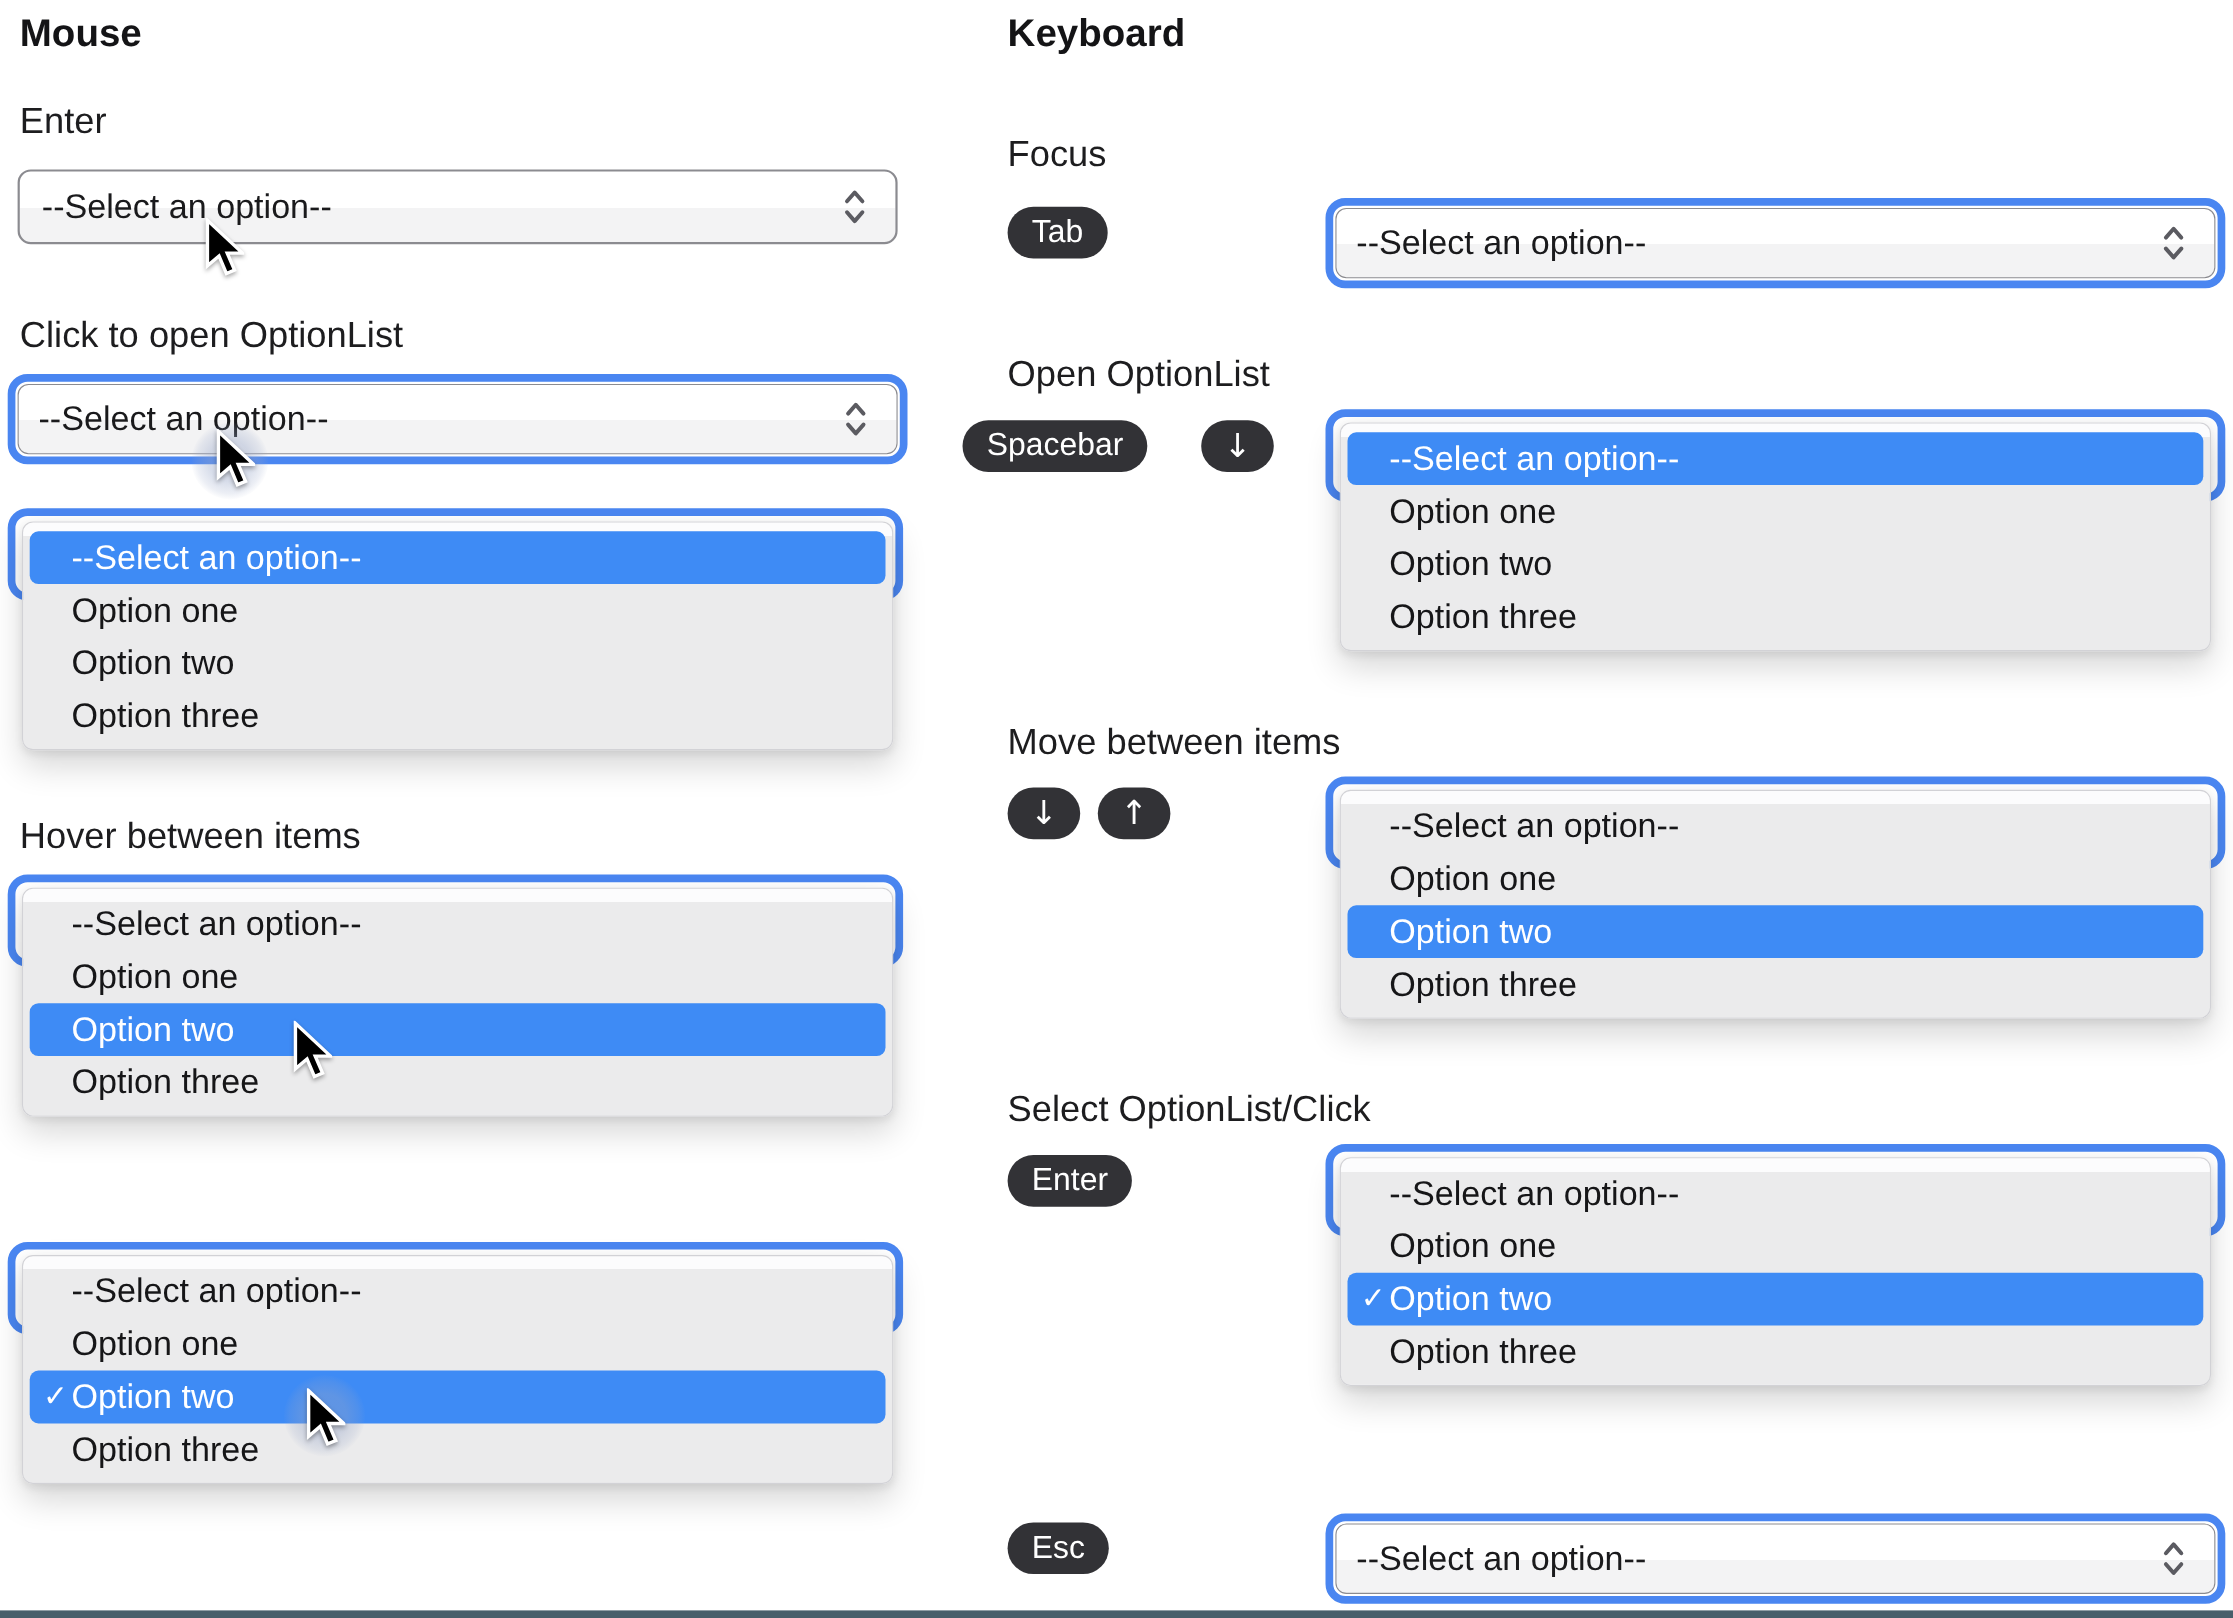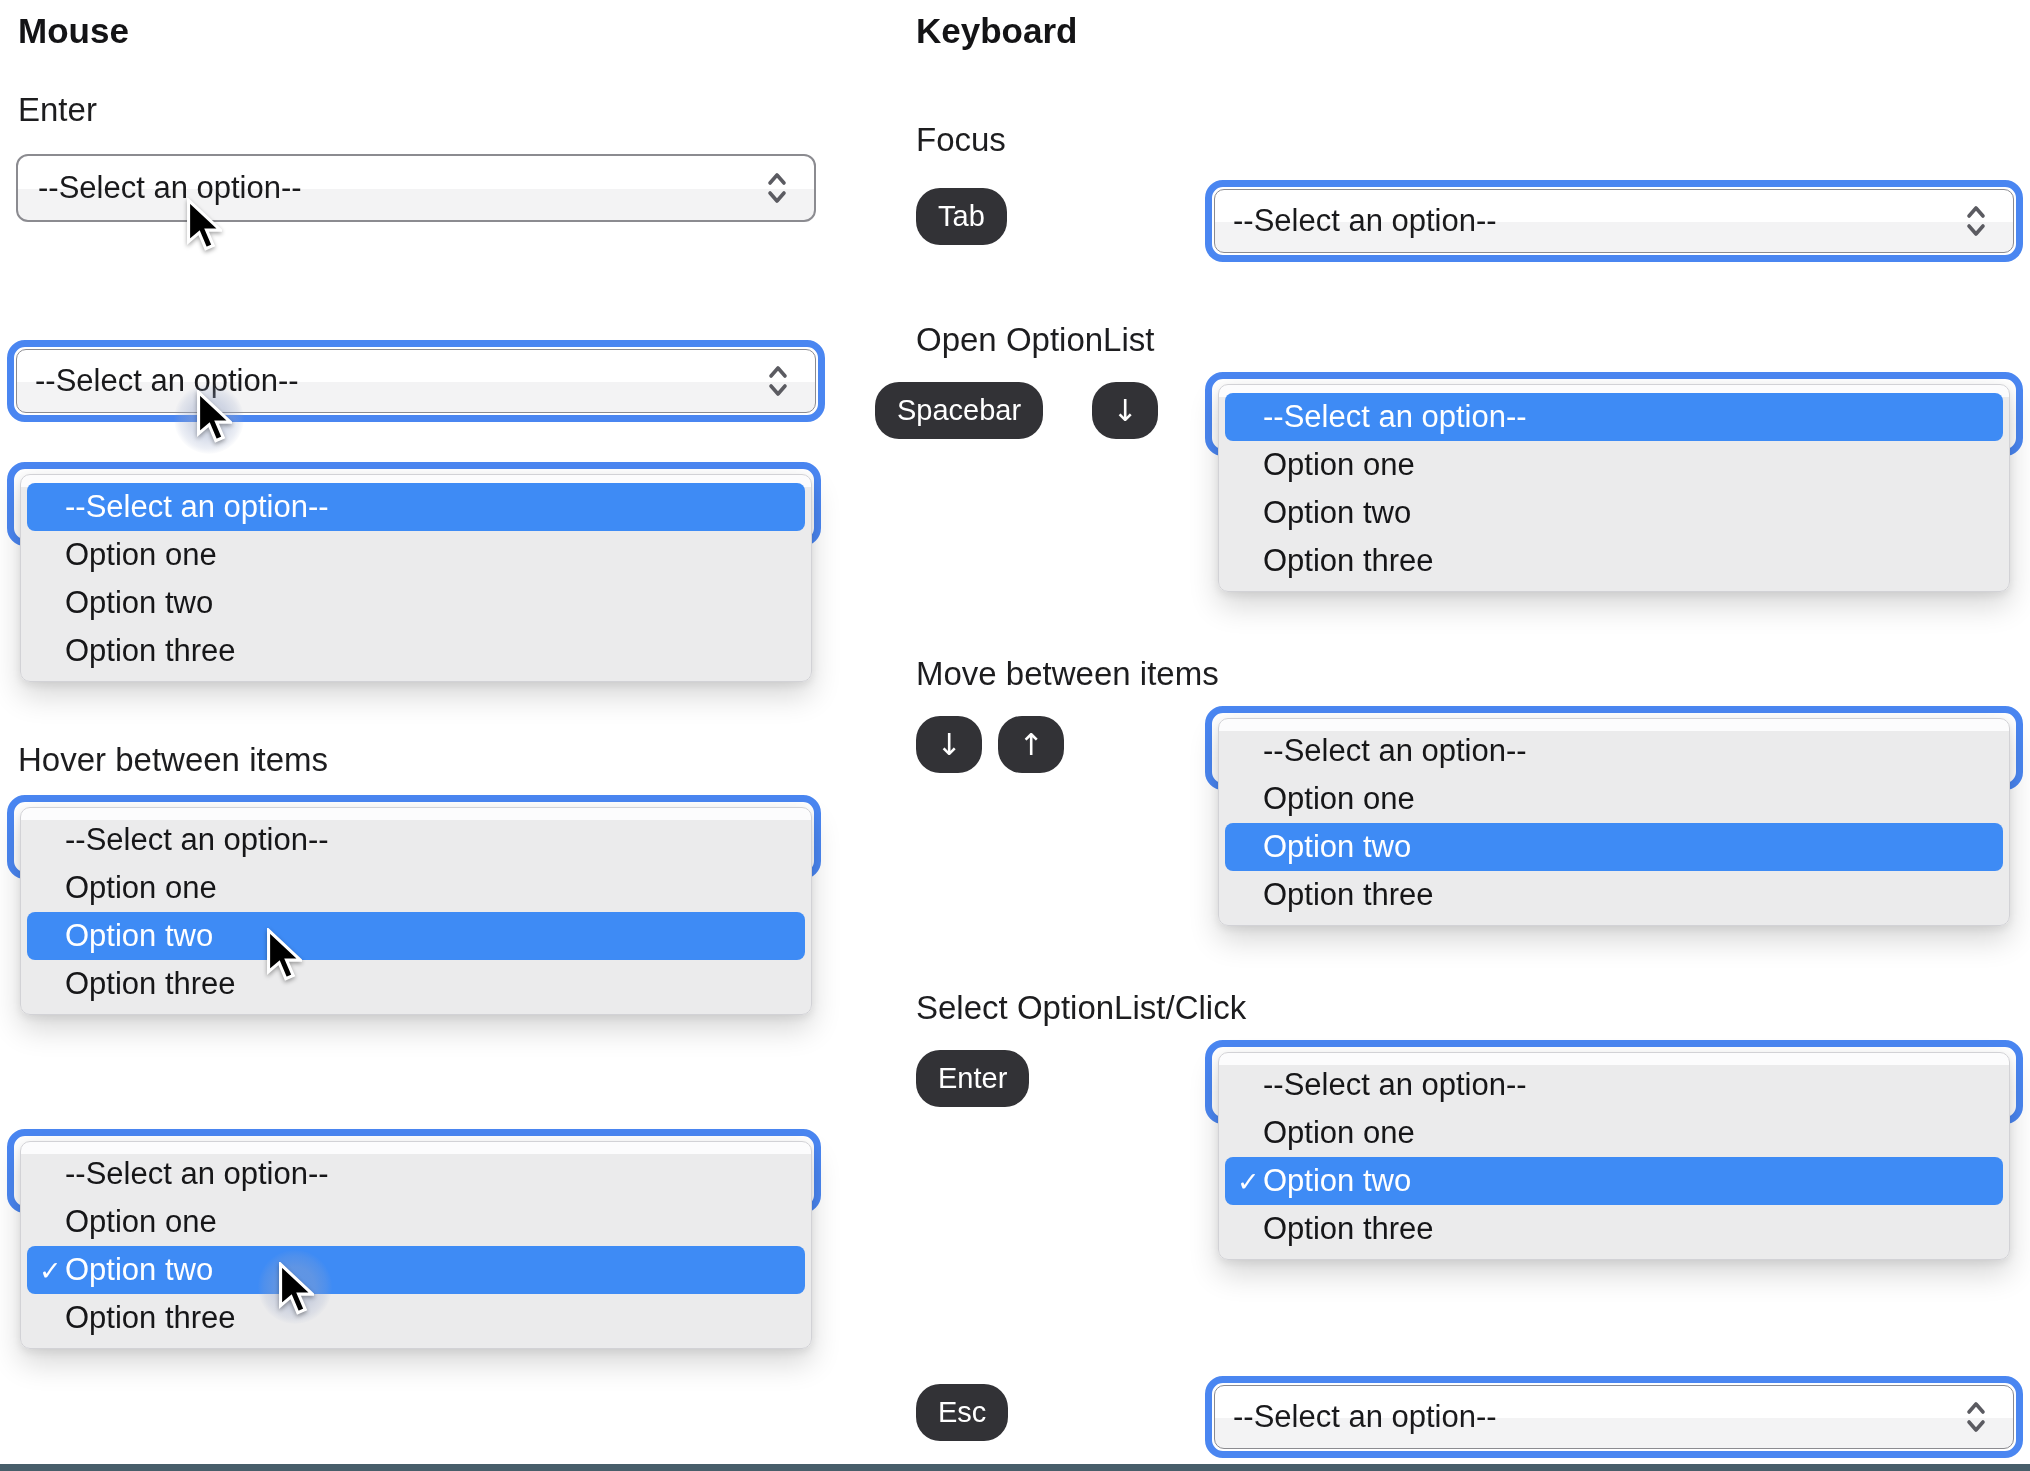--- a/index.html
+++ b/index.html
@@ -33,21 +33,21 @@
          border:1px solid #d2d2d6;border-radius:10px;
          box-shadow:0 14px 30px rgba(0,0,0,.16),0 3px 8px rgba(0,0,0,.08);
          padding:8px 6px;}
   .row{position:relative;height:48px;display:flex;align-items:center;
        padding-left:38px;font-size:31px;color:#161618;border-radius:8px;}
   .row.hl{background:#3e8bf5;color:#ffffff;}
   .check{position:absolute;left:12px;top:50%;transform:translateY(-50%);
          font-family:"DejaVu Sans",sans-serif;font-size:27px;color:#fff;}
 
   
-  .chip{position:absolute;box-sizing:border-box;height:57px;background:#323236;color:#fff;
+  .chip{position:absolute;box-sizing:border-box;height:47px;background:#323236;color:#fff;
         border-radius:24px;display:flex;align-items:center;justify-content:center;
         font-size:29px;padding:0 22px;}
   .chip.rnd{width:66px;padding:0;font-family:"DejaVu Sans",sans-serif;font-size:30px;}
 
   
   .cursor{position:absolute;width:36px;height:56px;filter:drop-shadow(0 2px 2px rgba(0,0,0,.35));}
   .halo{position:absolute;border-radius:50%;
         background:radial-gradient(circle,rgba(150,165,200,.38) 0 38%,rgba(150,165,200,.18) 60%,rgba(150,165,200,0) 72%);}
 
   .bottom-bar{position:absolute;left:0;top:1464px;width:2030px;height:7px;background:#475e6a;}
@@ -97,20 +97,21 @@
 
   <div class="lbl" id="lbl-hover">Enter</div>
   <div class="sel" id="sel1">
     <span class="sel-txt">--Select an option--</span>
     <svg class="chev" width="22" height="34" viewBox="0 0 22 34">
       <path d="M4 12 L11 4 L18 12" fill="none" stroke="#5b5b61" stroke-width="3.6" stroke-linecap="round" stroke-linejoin="round"></path>
       <path d="M4 22 L11 30 L18 22" fill="none" stroke="#5b5b61" stroke-width="3.6" stroke-linecap="round" stroke-linejoin="round"></path>
     </svg>
   </div>
 
+  <div class="lbl" id="lbl-clickopen">Click to open OptionList</div>
   <div class="ring" id="sel2">
     <div class="ring-inner">
       <span class="sel-txt">--Select an option--</span>
       <svg class="chev" width="22" height="34" viewBox="0 0 22 34">
         <path d="M4 12 L11 4 L18 12" fill="none" stroke="#5b5b61" stroke-width="3.6" stroke-linecap="round" stroke-linejoin="round"></path>
         <path d="M4 22 L11 30 L18 22" fill="none" stroke="#5b5b61" stroke-width="3.6" stroke-linecap="round" stroke-linejoin="round"></path>
       </svg>
     </div>
   </div>
 

